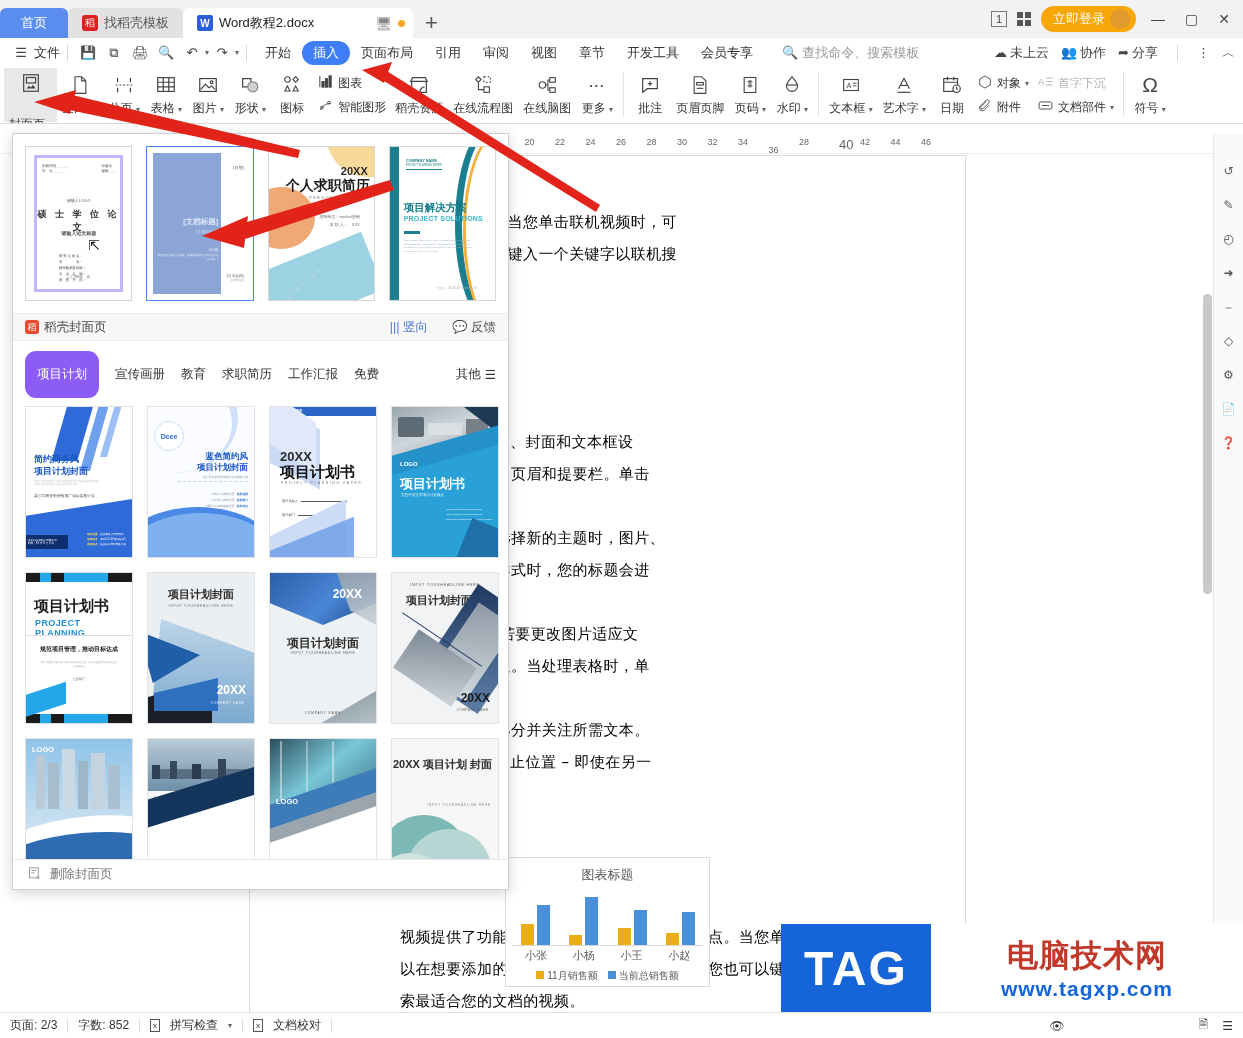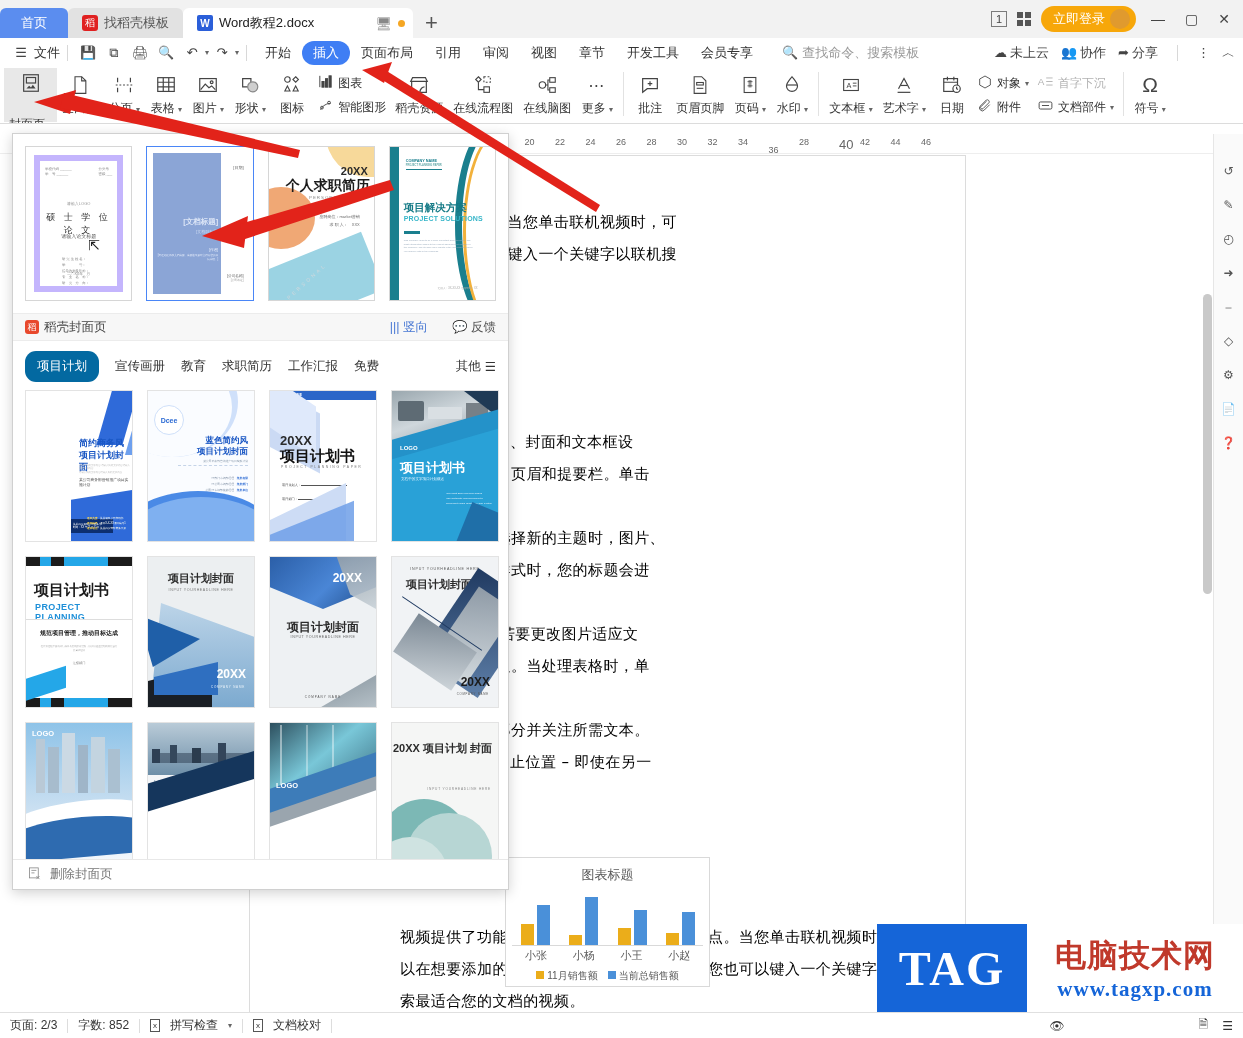--- a/index.html
+++ b/index.html
@@ -105,43 +105,43 @@
            border-bottom:1px solid #ececec; display:flex; align-items:center;
            padding:0 12px; font-size:12.5px; color:#444;}
   .hk-logo{ width:14px;height:14px;border-radius:3px;background:#e8482c;color:#fff;
             font-size:9px;display:flex;align-items:center;justify-content:center;margin-right:5px;}
   .hk-right{ margin-left:auto; display:flex; gap:24px; align-items:center;justify-content:center;}
   .hk-right .v{ color:#4a79d4;}
   .hk-right .f{ color:#555;}
 
   .cats-row{ display:flex; align-items:center; gap:16px; padding:10px 12px 8px 12px; font-size:12.5px;}
   .cat{ color:#333; }
-  .cat.active{ background:#0369a1; color:#fff; border-radius:11px; padding:7px 12px;}
+  .cat.active{ background:#8b5cf6; color:#fff; border-radius:11px; padding:15px 12px;}
   .cat-more{ margin-left:auto; display:flex; align-items:center; gap:4px; color:#333;}
 
   .tpl-grid{ display:grid; grid-template-columns:repeat(4,108px); gap:14px;
              padding:0 12px; height:470px; overflow:hidden;}
   .tcard{ width:108px; height:152px; border:1px solid #e3e3e3; position:relative; overflow:hidden;
           background:#fff;}
   .panel-ft{ position:absolute; left:0; right:0; bottom:0; height:30px; border-top:1px solid #e8e8e8;
              display:flex; align-items:center; gap:8px; padding:0 14px; font-size:12.5px; color:#777;
              background:#fff;}
 
   
   .statusbar{ position:absolute; left:0; right:0; bottom:0; height:26px; background:#fff;
               border-top:1px solid #e0e0e0; display:flex; align-items:center;
               font-size:12px; color:#333; padding:0 10px; gap:10px;}
   .sb-sep{ width:1px;height:14px;background:#ddd;}
   .sb-box{ border:1px solid #555; font-size:8px; padding:0 2px; line-height:11px;}
   .sb-right{ margin-left:auto; display:flex; align-items:center; gap:14px;}
 
   
   .arrow{ position:absolute; z-index:60; pointer-events:none;}
-  .wm{ position:absolute; right:0; bottom:26px; width:366px; height:88px; z-index:70;
-       display:flex;font-family:Liberation Serif, serif; }
+  .wm{ position:absolute; right:0; bottom:26px; width:462px; height:88px; z-index:70;
+       display:flex; }
   .wm-tag{ width:150px; background:#1565d8; color:#fff; font-weight:bold; font-size:48px;
            display:flex; align-items:center; justify-content:center; letter-spacing:2px;}
   .wm-body{ flex:1; background:#fff; display:flex; flex-direction:column;
             align-items:center; justify-content:center;}
   .wm-t1{ color:#c0392b; font-size:31px; font-weight:bold; letter-spacing:1px;}
   .wm-t2{ color:#1565d8; font-size:21px; font-weight:bold; letter-spacing:1px;}
 </style>
 </head>
 <body>
 
@@ -601,21 +601,21 @@
   <span class="si">📄</span>
   <span class="si">❓</span>
 </div>
 
 <div class="panel">
 
 
   <div class="preset-row">
 
     <div class="thumb">
-      <div style="position:absolute;left:8px;top:8px;right:8px;bottom:8px;border:6px solid #c4b5fd;background:#fff;">
+      <div style="position:absolute;left:8px;top:8px;right:8px;bottom:8px;border:3px solid #c4b5fd;background:#fff;font-weight:bold;">
         <div style="position:absolute;left:5px;top:6px;font-size:3.5px;color:#888;line-height:5px;">学校代码 ______<br>学　号 ______</div>
         <div style="position:absolute;right:5px;top:6px;font-size:3.5px;color:#888;line-height:5px;">分类号<br>密级 ___</div>
         <div style="position:absolute;left:0;right:0;top:40px;text-align:center;font-size:4px;color:#999;">请输入LOGO</div>
         <div style="position:absolute;left:0;right:0;top:50px;text-align:center;font-size:9px;color:#333;letter-spacing:3px;">硕 士 学 位 论 文</div>
         <div style="position:absolute;left:0;right:0;top:72px;text-align:center;font-size:5px;color:#555;">请输入论文标题</div>
         <div style="position:absolute;left:22px;top:95px;font-size:3.4px;color:#888;line-height:6px;">
           研 究 生 姓 名：<br>学　　　　号：<br>指导教师及职称：<br>专　业　名　称：<br>研　究　方　向：
         </div>
         <div style="position:absolute;left:0;right:0;bottom:10px;text-align:center;font-size:3.6px;color:#888;">二〇XX年　月</div>
       </div>
@@ -685,21 +685,21 @@
     <span class="cat">免费</span>
     <span class="cat-more">
       <span>其他</span>
       <span>☰</span>
     </span>
   </div>
 
   <div class="tpl-grid">
 
     <div class="tcard">
-      <div style="position:absolute;inset:0;background:#fff;overflow:hidden;margin-left:45px;">
+      <div style="position:absolute;inset:0;background:#fff;overflow:hidden;">
         <div style="position:absolute;left:34px;top:-6px;width:26px;height:60px;background:#2f6ad9;transform:skewX(-16deg);"></div>
         <div style="position:absolute;left:64px;top:-6px;width:10px;height:70px;background:#6ea0ee;transform:skewX(-16deg);"></div>
         <div style="position:absolute;left:82px;top:-6px;width:7px;height:56px;background:#9cc0f5;transform:skewX(-16deg);"></div>
         <div style="position:absolute;left:8px;top:46px;font-size:9px;font-weight:bold;color:#1a57c4;line-height:12px;">
           <span>简约商务风</span><br>
           <span>项目计划封面</span>
         </div>
         <div style="position:absolute;left:8px;top:73px;font-size:2.4px;color:#bbb;line-height:3.4px;">请输入您的文字内容 请输入您的文字内容请输入您的文字内容<br>请输入您的文字内容请输入您的文字内容</div>
         <div style="position:absolute;left:8px;top:86px;font-size:3.8px;color:#555;">某公司商务部营销推广项目实施计划</div>
         <div style="position:absolute;left:-10px;bottom:-8px;width:130px;height:58px;background:#2f6ad9;transform:skewY(-9deg);"></div>

